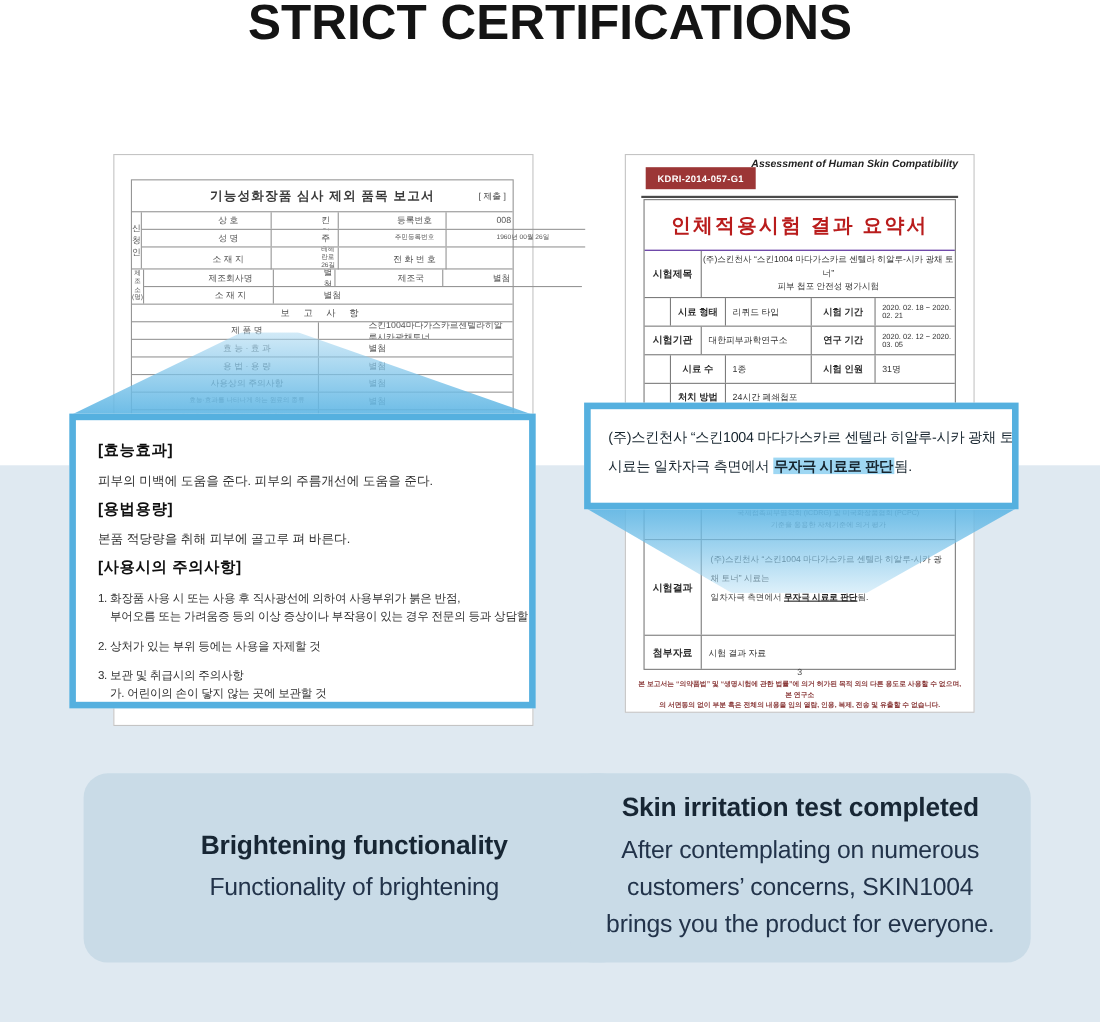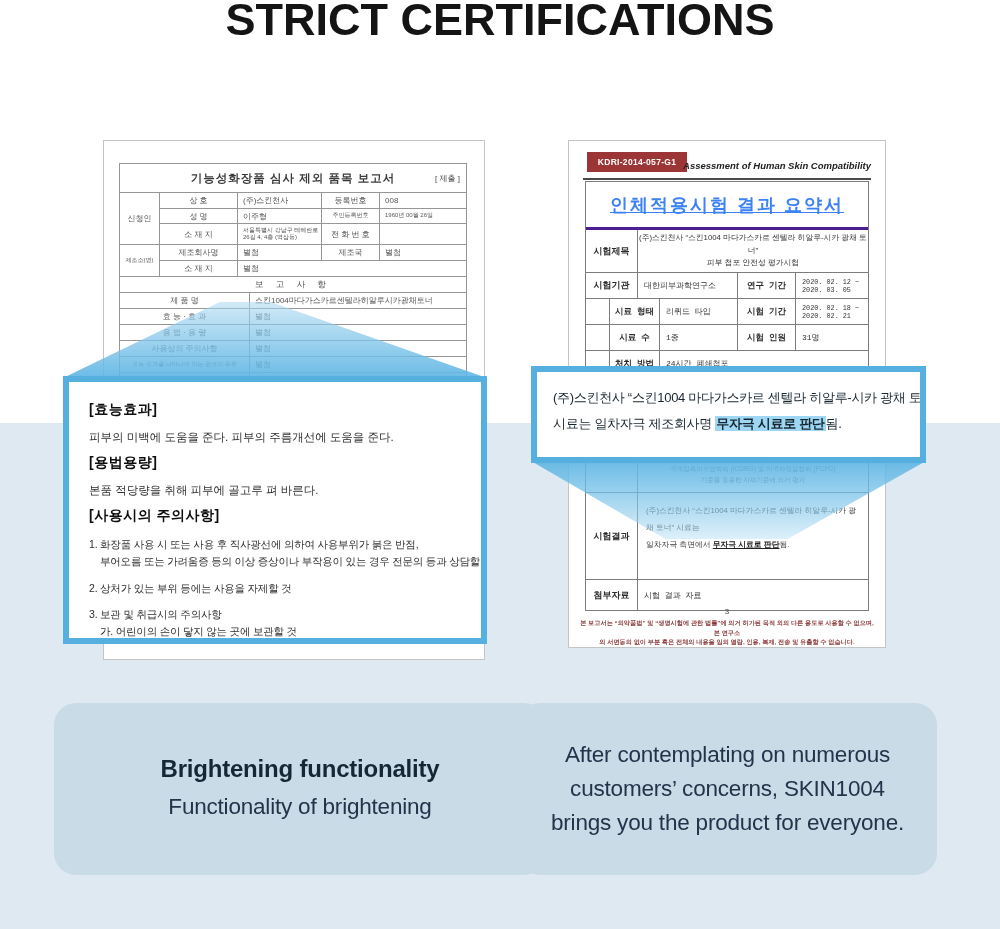--- a/index.html
+++ b/index.html
@@ -21,43 +21,43 @@
   .lrow,.lgroup{display:flex;border-bottom:1px solid #969696;box-sizing:border-box;align-items:stretch;}
   .lrow.last{border-bottom:none;}
   .lhead{position:relative;height:28px;display:flex;align-items:center;justify-content:center;border-bottom:1px solid #969696;}
   .lhead-title{font-size:11.5px;font-weight:bold;color:#3a3a3a;letter-spacing:1px;}
   .lhead-tag{position:absolute;right:6px;top:9px;font-size:8px;color:#4a4a4a;}
   .lgcell{width:40px;display:flex;align-items:center;justify-content:center;border-right:1px solid #969696;box-sizing:border-box;text-align:center;}
   .lgrows{flex:1;display:flex;flex-direction:column;}
   .lgrow{display:flex;border-bottom:1px solid #969696;box-sizing:border-box;align-items:stretch;}
   .lgrow:last-child{border-bottom:none;}
   .lcell{display:flex;align-items:center;justify-content:center;border-right:1px solid #969696;
-         box-sizing:border-box;text-align:center;padding:1px 2px;overflow:hidden;}
+         box-sizing:border-box;text-align:center;padding:1px 2px;overflow:hidden;margin-left:40px;}
   .lcell.nob{border-right:none;}
   .lcell.val{flex:1;justify-content:flex-start;text-align:left;padding-left:5px;}
   .lsection{height:15px;display:flex;align-items:center;justify-content:center;letter-spacing:5px;
             font-size:8.5px;color:#4a4a4a;border-bottom:1px solid #969696;}
   .tiny{font-size:6px;line-height:1.2;}
 
   
   .badge{position:absolute;left:18px;top:11px;width:100px;height:20px;background:#9c3636;color:#ffffff;
          display:flex;align-items:center;justify-content:center;font-size:8.5px;font-weight:bold;letter-spacing:0.3px;}
-  .tagline{position:absolute;right:14px;top:19px;font-size:9.5px;font-weight:bold;font-style:italic;color:#222;}
+  .tagline{position:absolute;right:14px;top:3px;font-size:9.5px;font-weight:bold;font-style:italic;color:#222;}
   .topline{position:absolute;left:14px;right:14px;top:37px;border-bottom:2px solid #4a4a4a;}
   .rtable{position:absolute;left:16px;top:40px;width:284px;border:1px solid #7c7c7c;color:#333;
           font-size:8px;box-sizing:border-box;}
   .rrow{display:flex;border-bottom:1px solid #7c7c7c;box-sizing:border-box;align-items:stretch;}
   .rrow.last{border-bottom:none;}
   .rcell{display:flex;align-items:center;justify-content:center;border-right:1px solid #7c7c7c;
-         box-sizing:border-box;text-align:center;padding:1px 3px;overflow:hidden;font-family:Liberation Mono, monospace;}
+         box-sizing:border-box;text-align:center;padding:1px 3px;overflow:hidden;}
   .rcell.nob{border-right:none;}
   .rcell.val{flex:1;justify-content:flex-start;text-align:left;padding-left:6px;}
   .rlab{font-weight:bold;color:#2b2b2b;}
   .rt-title{height:45px;display:flex;align-items:center;justify-content:center;font-size:18px;
-            font-weight:bold;letter-spacing:2px;color:#3b82f6;border-bottom:3px solid #4c1d95;text-decoration:underline;}
+            font-weight:bold;letter-spacing:2px;color:#b91c1c;border-bottom:1px solid #4c1d95;}
   .subject-val{flex:1;display:flex;flex-direction:column;align-items:center;justify-content:center;
                font-size:7.8px;line-height:1.6;text-align:center;border-right:none;}
   .criteria-box{flex:1;display:flex;flex-direction:column;align-items:center;justify-content:flex-end;
                 padding-bottom:7px;font-size:6.5px;color:#555;line-height:1.7;text-align:center;}
   .result-body{flex:1;padding:9px 8px 0 8px;font-size:7.8px;line-height:2.2;color:#3a3a3a;overflow:hidden;}
   .result-em{font-weight:bold;text-decoration:underline;color:#222;}
   .pagenum{position:absolute;left:0;width:100%;top:466px;text-align:center;font-size:8px;color:#444;}
   .rfooter{position:absolute;left:8px;right:8px;top:477px;text-align:center;font-size:6.2px;
            font-weight:bold;color:#8a3a3a;line-height:1.55;}
 
@@ -78,21 +78,21 @@
   .cll{font-size:10.5px;line-height:1.65;white-space:nowrap;letter-spacing:-0.2px;}
   .cll.indent{padding-left:11px;}
   .cll.gap{margin-top:9px;}
   .callout-right{left:531px;top:366px;width:395px;height:97px;padding:13px 16px;
                  font-size:13px;line-height:2.0;color:#16242e;letter-spacing:-0.3px;white-space:nowrap;}
   .hl{background:#9ed7f3;font-weight:bold;padding:0 1px;}
 
   
   .card{position:absolute;top:703px;height:172px;border-radius:22px;background:#c9dbe7;z-index:1;
         display:flex;flex-direction:column;justify-content:center;align-items:center;text-align:center;}
-  .card-left{left:54px;width:492px;}
+  .card-left{left:76px;width:492px;}
   .card-right{left:518px;width:419px;}
   .card-title{font-size:24px;font-weight:bold;color:#172634;margin-bottom:7px;letter-spacing:-0.2px;}
   .card-line{font-size:22.5px;color:#22334a;line-height:1.5;letter-spacing:-0.2px;}
 </style>
 </head>
 <body>
 
 <div class="canvas">
   <div class="bg-lower"></div>
 
@@ -193,32 +193,32 @@
 
       <div class="rrow" style="height:43px">
         <div class="rcell rlab" style="width:52px;font-size:9px">시험제목</div>
         <div class="subject-val">
           <span>(주)스킨천사 “스킨1004 마다가스카르 센텔라 히알루-시카 광채 토너”</span>
           <span>피부 첩포 안전성 평가시험</span>
         </div>
       </div>
 
       <div class="rrow" style="height:26px">
-        <div class="rcell rlab" style="width:52px;font-size:9px">시험기관</div>
-        <div class="rcell val">대한피부과학연구소</div>
-        <div class="rcell rlab" style="width:58px;font-size:8.5px">연구 기간</div>
-        <div class="rcell val nob" style="max-width:72px;min-width:72px;flex:none;font-size:6.8px">2020. 02. 12 ~ 2020. 03. 05</div>
-      </div>
-
-      <div class="rrow" style="height:26px">
         <div class="rcell" style="width:24px"></div>
         <div class="rcell rlab" style="width:50px;font-size:8.5px">시료 형태</div>
         <div class="rcell val">리퀴드 타입</div>
         <div class="rcell rlab" style="width:58px;font-size:8.5px">시험 기간</div>
         <div class="rcell val nob" style="max-width:72px;min-width:72px;flex:none;font-size:6.8px">2020. 02. 18 ~ 2020. 02. 21</div>
+      </div>
+
+      <div class="rrow" style="height:26px">
+        <div class="rcell rlab" style="width:52px;font-size:9px">시험기관</div>
+        <div class="rcell val">대한피부과학연구소</div>
+        <div class="rcell rlab" style="width:58px;font-size:8.5px">연구 기간</div>
+        <div class="rcell val nob" style="max-width:72px;min-width:72px;flex:none;font-size:6.8px">2020. 02. 12 ~ 2020. 03. 05</div>
       </div>
 
       <div class="rrow" style="height:26px">
         <div class="rcell" style="width:24px"></div>
         <div class="rcell rlab" style="width:50px;font-size:8.5px">시료 수</div>
         <div class="rcell val">1종</div>
         <div class="rcell rlab" style="width:58px;font-size:8.5px">시험 인원</div>
         <div class="rcell val nob" style="max-width:72px;min-width:72px;flex:none">31명</div>
       </div>
 
@@ -269,26 +269,27 @@
     <div class="cll">1. 화장품 사용 시 또는 사용 후 직사광선에 의하여 사용부위가 붉은 반점,</div>
     <div class="cll indent">부어오름 또는 가려움증 등의 이상 증상이나 부작용이 있는 경우 전문의 등과 상담할 것</div>
     <div class="cll gap">2. 상처가 있는 부위 등에는 사용을 자제할 것</div>
     <div class="cll gap">3. 보관 및 취급시의 주의사항</div>
     <div class="cll indent">가. 어린이의 손이 닿지 않는 곳에 보관할 것</div>
     <div class="cll indent">나. 직사광선을 피해서 보관할 것</div>
   </div>
 
   <div class="callout callout-right">
     <span>(주)스킨천사 “스킨1004 마다가스카르 센텔라 히알루-시카 광채 토너”</span><br>
-    <span>시료는 일차자극 제조회사명 </span><span class="hl">무자극 시료로 판단</span><span>됨.</span>
+    <span>시료는 일차자극 측면에서 </span><span class="hl">무자극 시료로 판단</span><span>됨.</span>
   </div>
 
   <div class="card card-left">
     <div class="card-title">Brightening functionality</div>
     <div class="card-line">Functionality of brightening</div>
   </div>
 
   <div class="card card-right">
+    <div class="card-title">Skin irritation test completed</div>
     <div class="card-line">After contemplating on numerous</div>
     <div class="card-line">customers’ concerns, SKIN1004</div>
     <div class="card-line">brings you the product for everyone.</div>
   </div>
 </div>
 
 </body></html>

